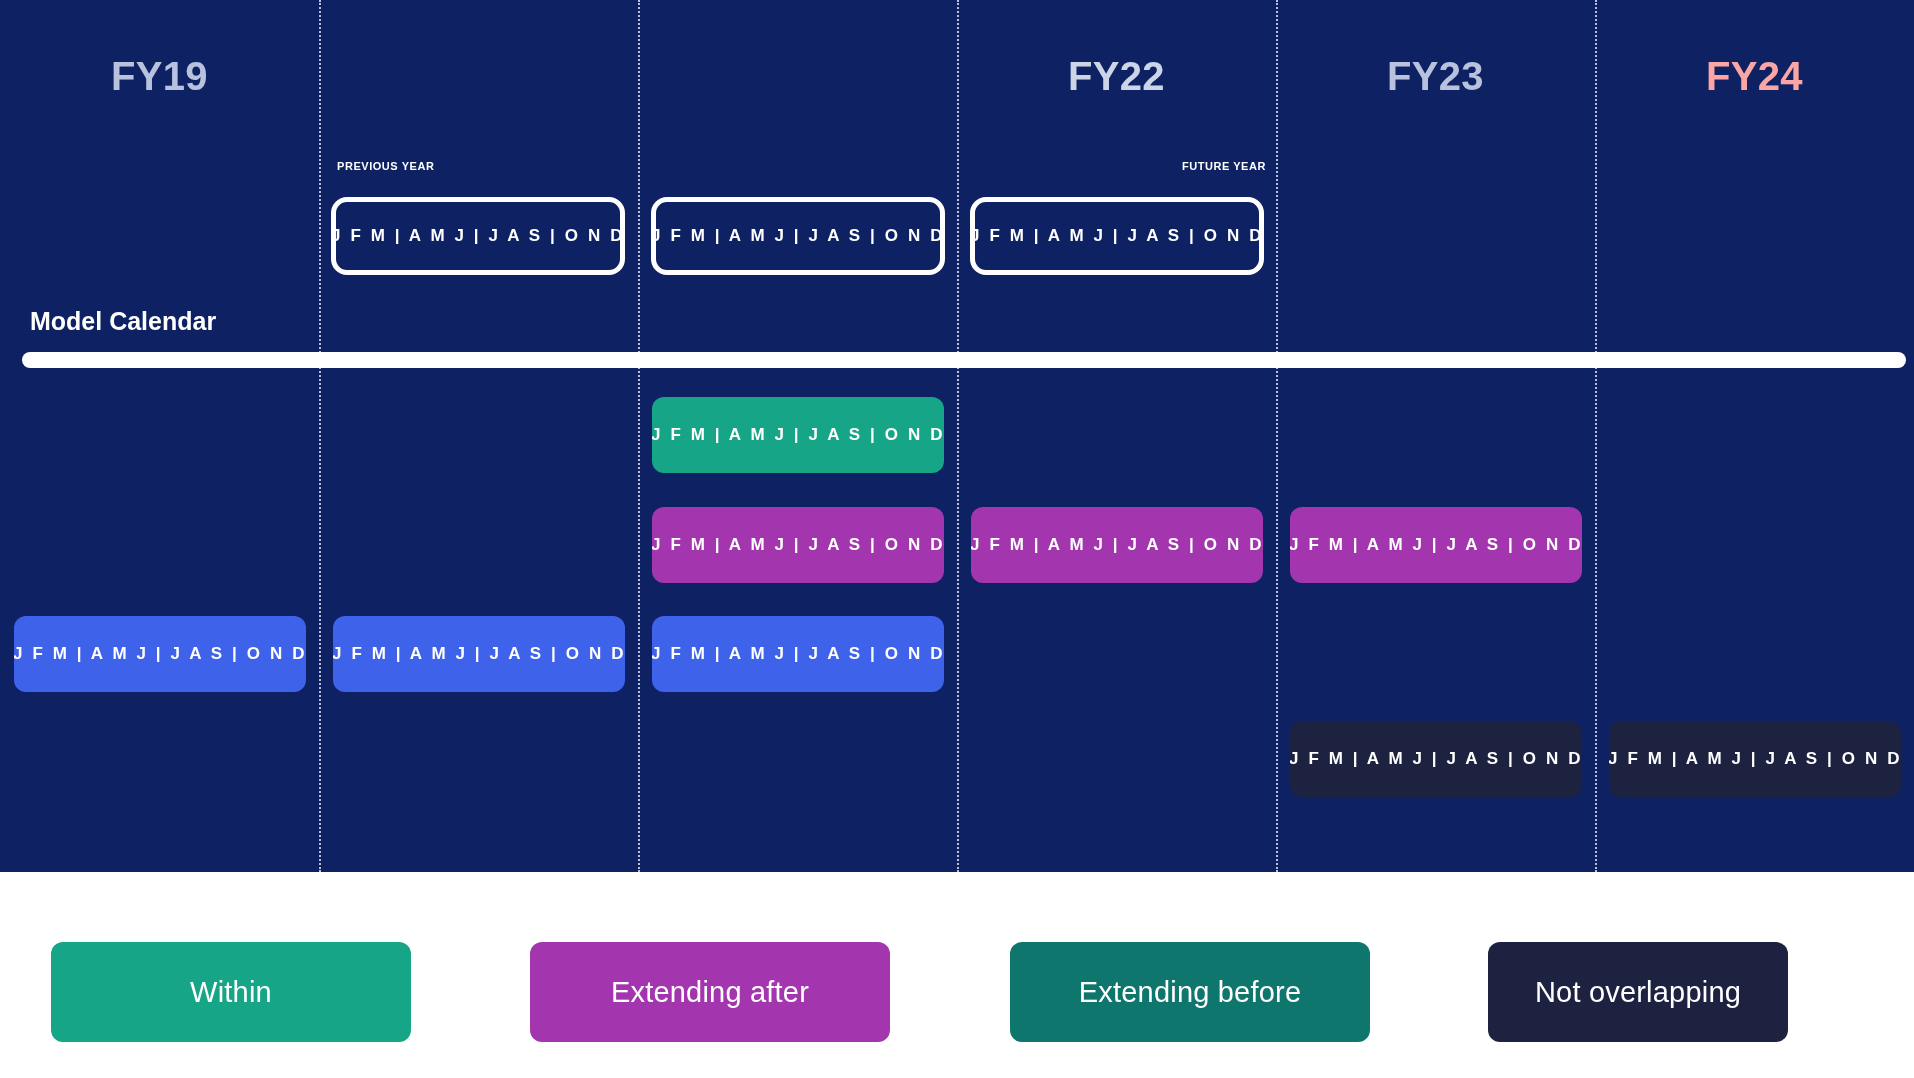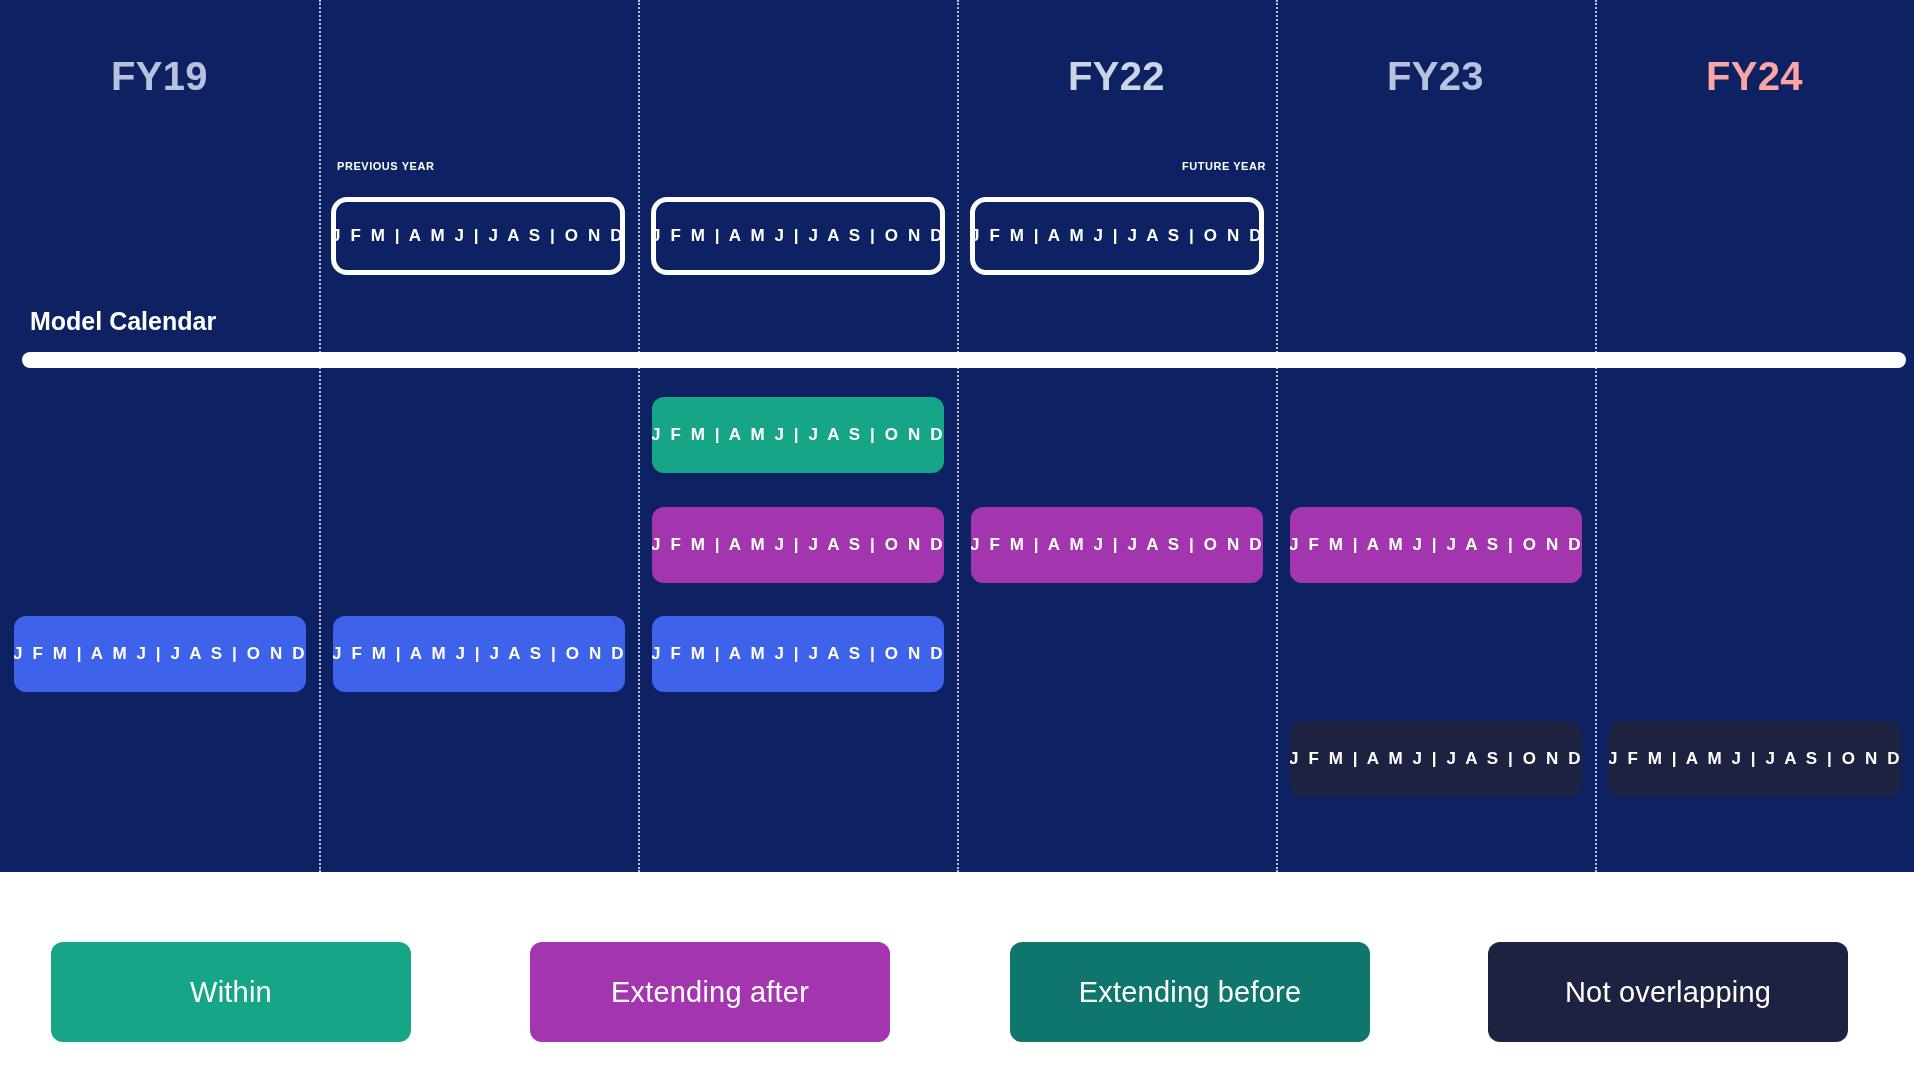--- a/index.html
+++ b/index.html
@@ -224,18 +224,18 @@
   <div class="legend">
     <div class="legend-chip" style="left:51px; width:360px; background:#17A587;">
       <span class="chip-label">Within</span>
     </div>
     <div class="legend-chip" style="left:530px; width:360px; background:#A336AE;">
       <span class="chip-label">Extending after</span>
     </div>
     <div class="legend-chip" style="left:1010px; width:360px; background:#0f766e;">
       <span class="chip-label">Extending before</span>
     </div>
-    <div class="legend-chip" style="left:1488px; width:360px; background:#1D2240;">
+    <div class="legend-chip" style="left:1488px; width:300px; background:#1D2240;">
       <span class="chip-label">Not overlapping</span>
     </div>
   </div>
 
 </div>
 
 </body></html>

